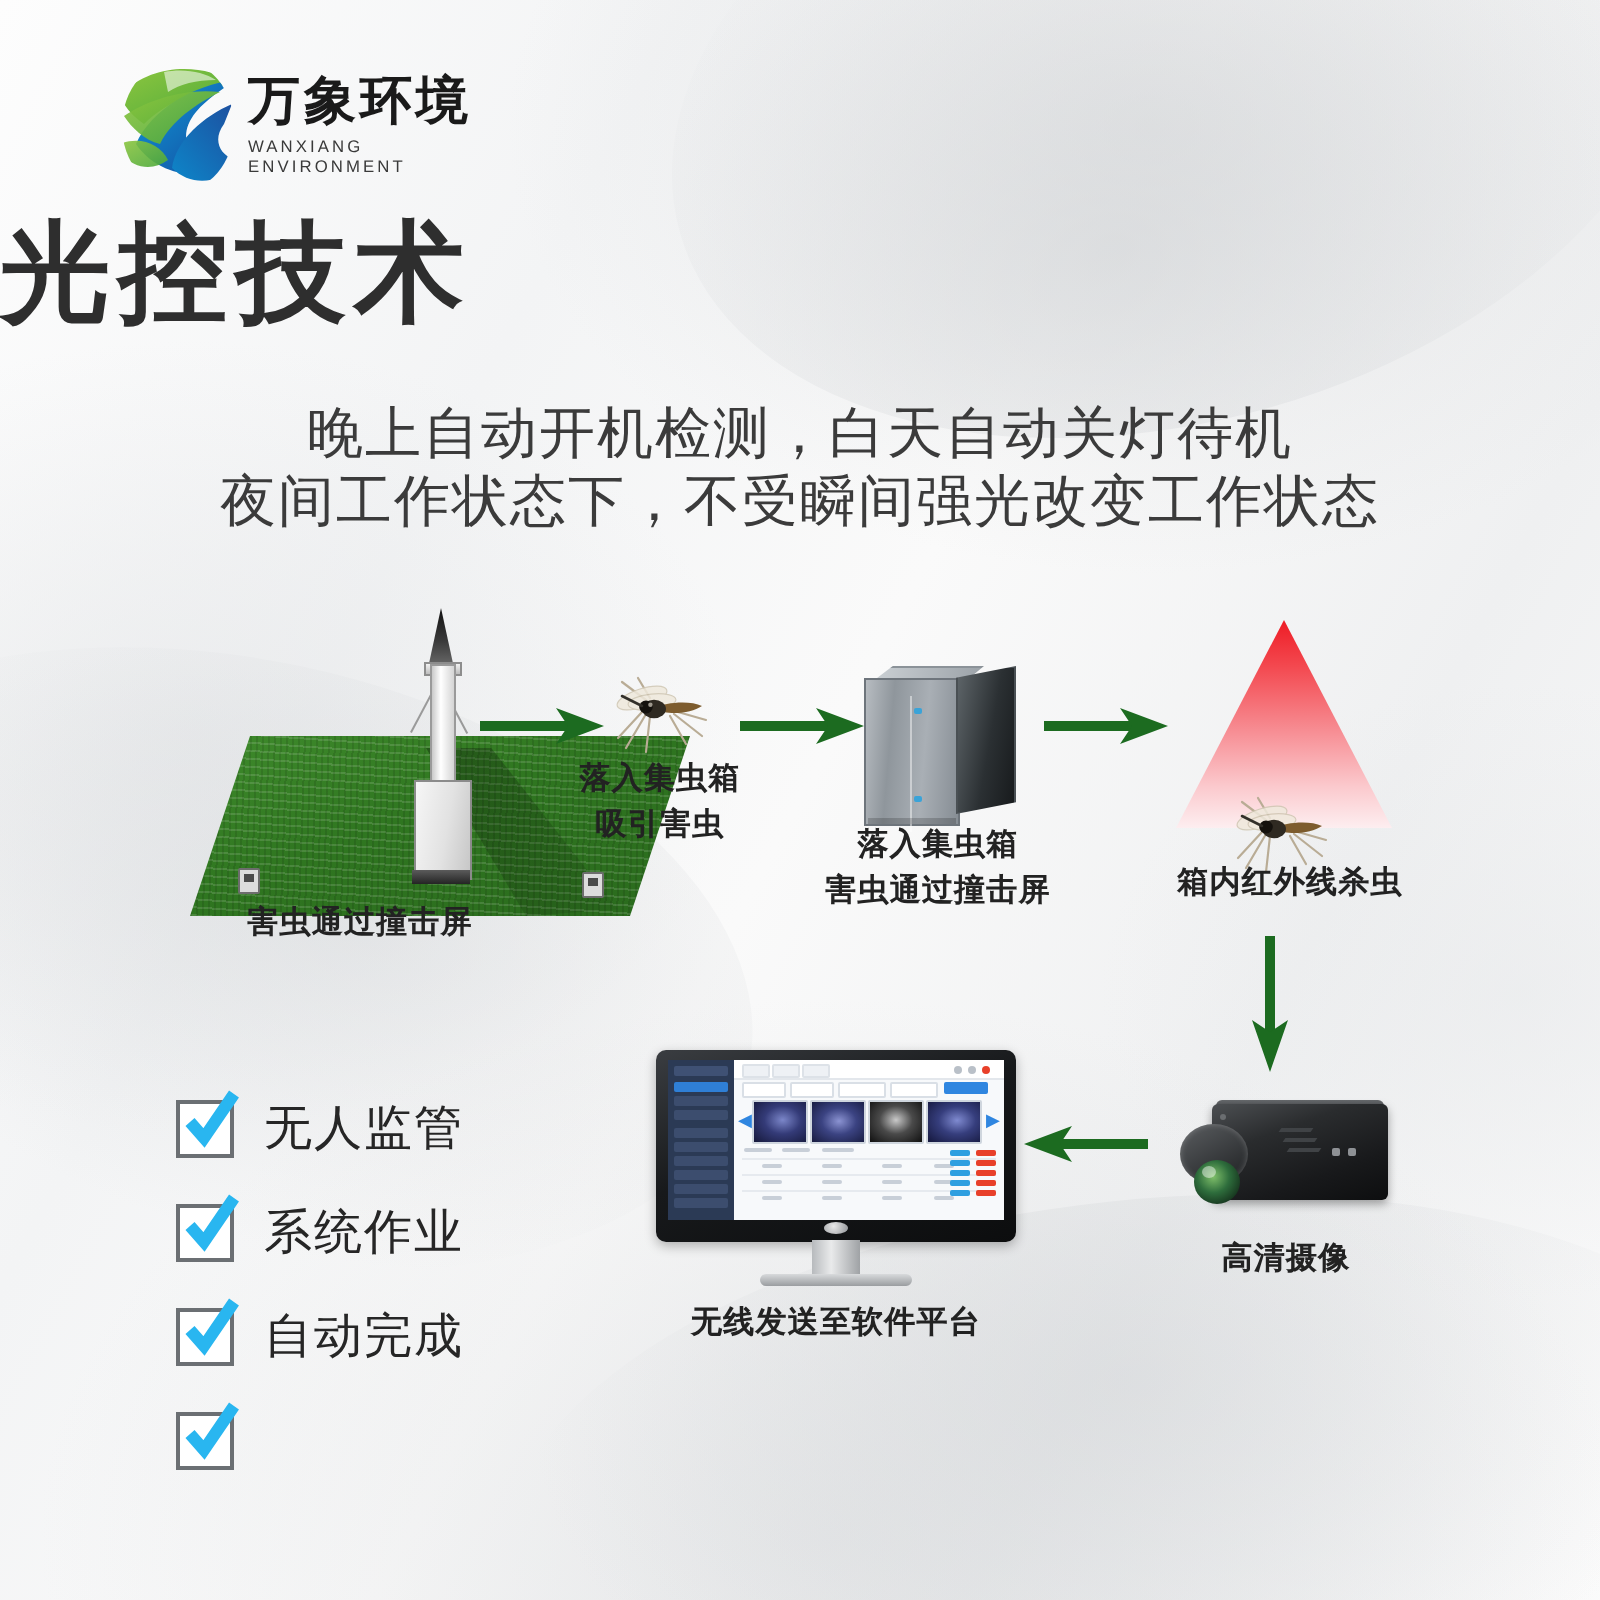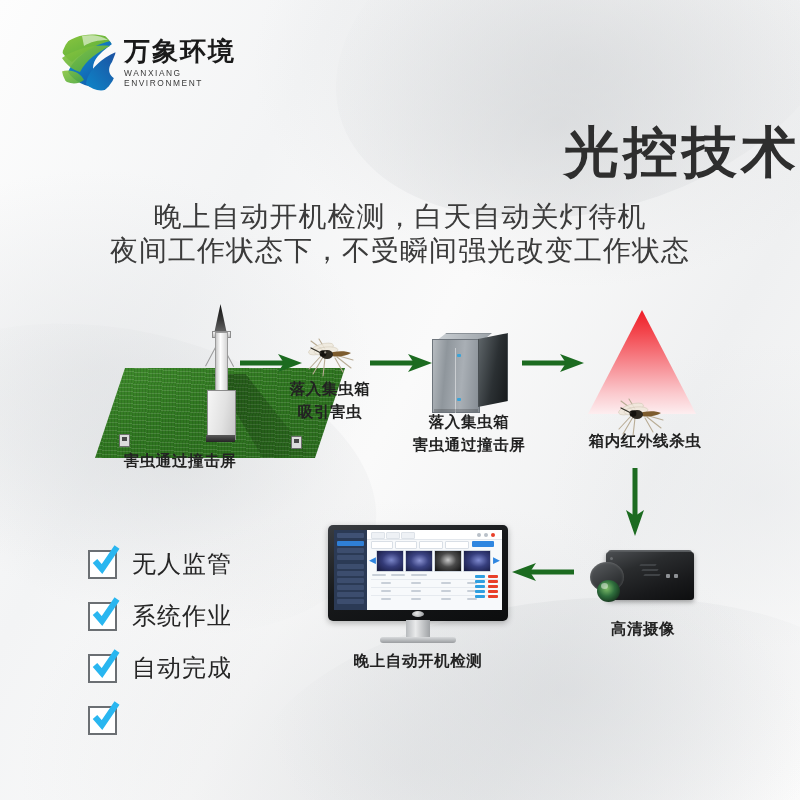--- a/index.html
+++ b/index.html
@@ -31,21 +31,21 @@
   
   #logo{position:absolute;left:58px;top:26px;width:180px;height:76px;}
   #logo-mark{position:absolute;left:0;top:2px;width:62px;height:70px;}
   #logo-text{position:absolute;left:66px;top:12px;}
   .logo-cn{font-size:26px;font-weight:bold;color:#1a1a1a;letter-spacing:2px;
     font-family:"DejaVu Sans","Liberation Sans",sans-serif;line-height:1;}
   .logo-en{font-size:8.4px;color:#3a3a3a;letter-spacing:1.55px;margin-top:4px;
     font-family:"Liberation Sans",sans-serif;}
 
   
-  #title{position:absolute;left:0;top:116px;width:800px;text-align:right;
+  #title{position:absolute;left:0;top:100px;width:800px;text-align:left;
     font-size:55px;font-weight:bold;color:#2e2e2e;letter-spacing:4px;
     font-family:"DejaVu Sans","Liberation Sans",sans-serif;}
   #subtitle{position:absolute;left:0;top:200px;width:800px;text-align:center;color:#3b3b3b;}
   #subtitle div{font-size:28px;line-height:34px;letter-spacing:1px;
     font-family:"DejaVu Sans","Liberation Sans",sans-serif;}
 
   
   .cap{position:absolute;text-align:center;font-size:15.5px;font-weight:bold;color:#222;
     line-height:23px;letter-spacing:.6px;white-space:nowrap;
     font-family:"DejaVu Sans","Liberation Sans",sans-serif;}
@@ -412,21 +412,21 @@
           <div class="badge b" style="left:108px;top:65px;"></div>
           <div class="badge r" style="left:121px;top:65px;"></div>
         </div>
       </div>
       <div id="mon-chin"></div>
     </div>
     <div id="mon-neck"></div>
     <div id="mon-foot"></div>
   </div>
   <div class="cap" style="left:318px;top:650px;width:200px;">
-    <div>晚上自动开机检测</div>
+    <div>无线发送至软件平台</div>
   </div>
 
   <div id="checklist">
 
     <div class="chk-item">
       <div class="chk-box">
         <svg class="chk-mark" viewBox="0 0 32 32">
           <path d="M6 17 L13 25 L28 3" fill="none" stroke="#29b6f0" stroke-width="6" stroke-linecap="butt" stroke-linejoin="miter"></path>
         </svg>
       </div>

